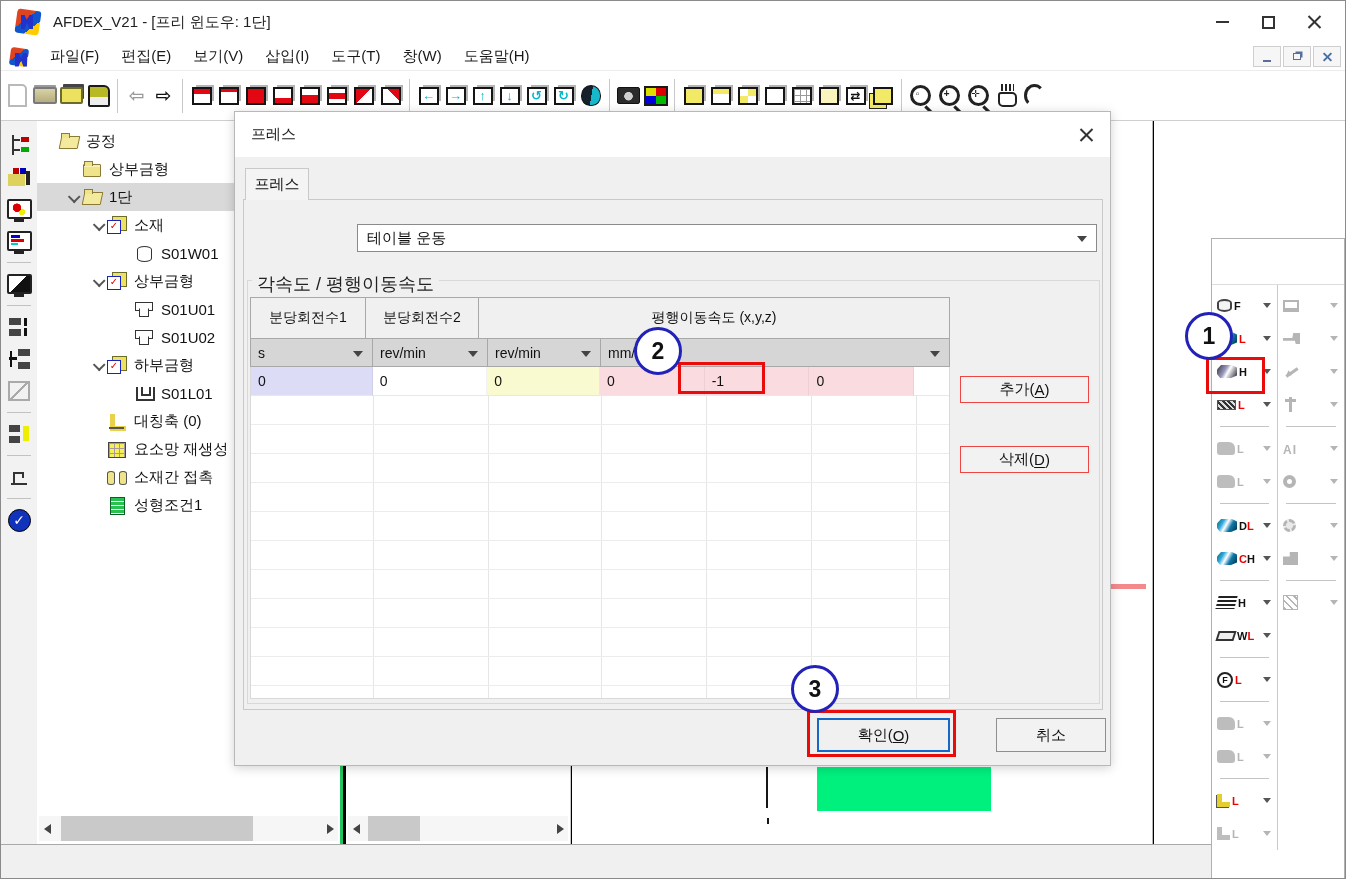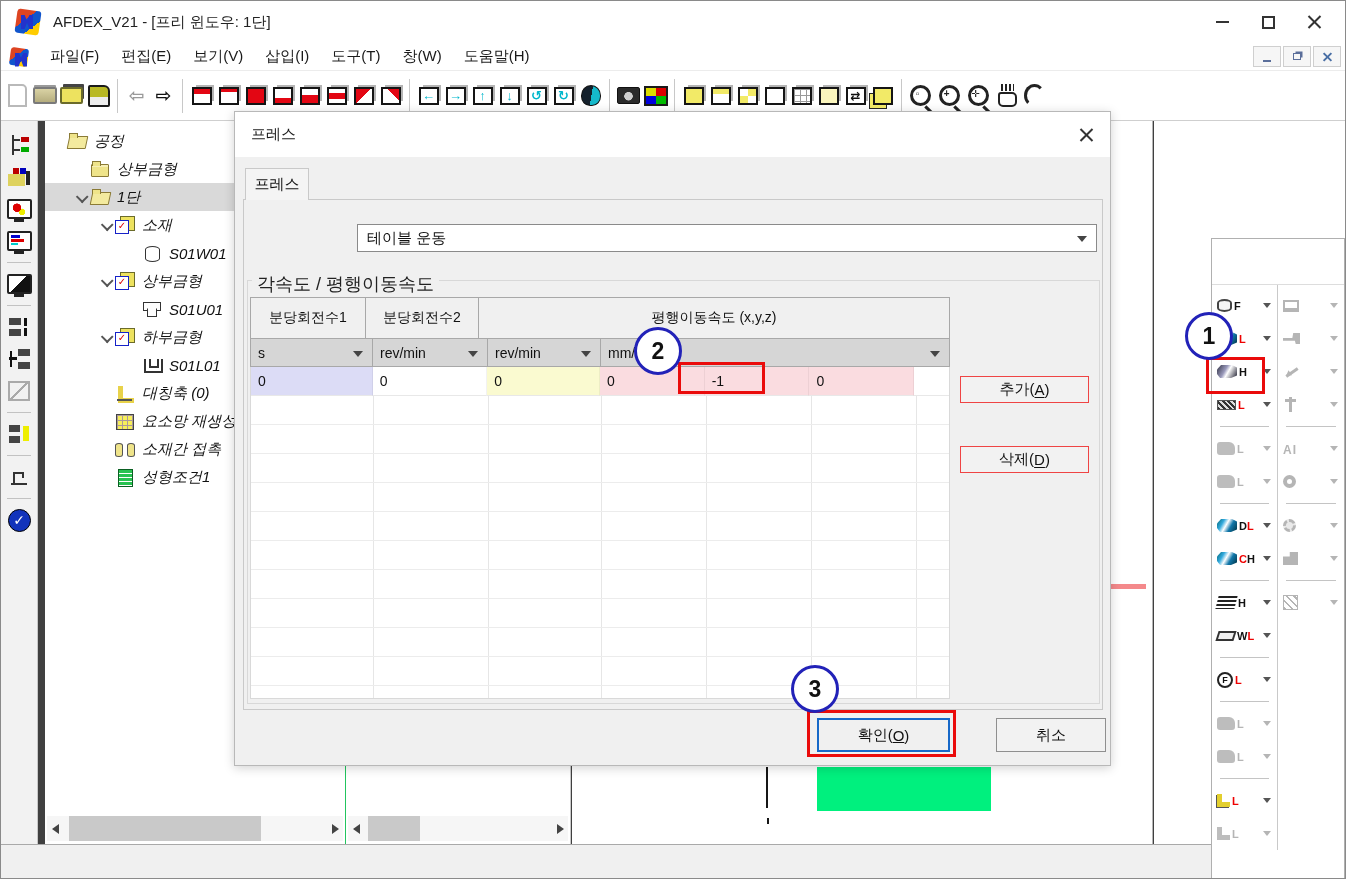--- a/index.html
+++ b/index.html
@@ -1,17 +1,17 @@
 <!DOCTYPE html>
 <html><head>
 <meta charset="utf-8">
 <style>
   html,body{margin:0;padding:0;background:#777;}
   *{box-sizing:border-box;}
-  .screen{position:relative;width:1346px;height:879px;background:#404040;overflow:hidden;
+  .screen{position:relative;width:1346px;height:879px;background:#000000;overflow:hidden;
     font-family:"Liberation Sans","DejaVu Sans",sans-serif;color:#111;border:1px solid #8a8a8a;padding-left:41px;}
 
   
   .titlebar{position:absolute;left:0;top:0;width:100%;height:42px;background:#fff;display:flex;align-items:center;}
   .appico{width:26px;height:26px;margin-left:14px;position:relative;flex:none;}
   .appico::before{content:"";position:absolute;inset:1px;background:
     linear-gradient(135deg,#d42 0 40%,#15c 40% 70%,#fc0 70%);transform:rotate(8deg);border-radius:3px;}
   .appico::after{content:"";position:absolute;left:6px;top:6px;width:12px;height:14px;background:#23c;clip-path:polygon(0 0,30% 0,50% 40%,70% 0,100% 0,100% 100%,70% 100%,50% 55%,30% 100%,0 100%);}
   .title-text{margin-left:12px;font-size:15px;color:#222;}
   .wctl{position:absolute;right:8px;top:0;height:42px;display:flex;align-items:center;}
@@ -112,21 +112,21 @@
     linear-gradient(#ee0,#ee0) 14px 2px/6px 15px no-repeat,
     linear-gradient(#444,#444) 0 1px/11px 7px no-repeat,
     linear-gradient(#444,#444) 0 12px/11px 7px no-repeat;}
   .lv-flag::before{content:"";width:20px;height:19px;background:
     linear-gradient(#333,#333) 2px 15px/16px 2px no-repeat,
     linear-gradient(#333,#333) 4px 4px/2px 12px no-repeat,
     linear-gradient(#333,#333) 4px 4px/11px 2px no-repeat,
     linear-gradient(#333,#333) 13px 4px/2px 6px no-repeat;}
   .lv-check::before{content:"✓";width:21px;height:21px;background:#1133bb;border:1px solid #000;border-radius:50%;color:#fff;font-weight:bold;display:flex;align-items:center;justify-content:center;font-size:14px;}
 
-  .treepane{position:absolute;left:44px;top:0;width:306px;height:723px;background:#fff;border-right:6px solid #22c55e;overflow:hidden;font-style:italic;}
+  .treepane{position:absolute;left:36px;top:0;width:306px;height:723px;background:#fff;border-right:3px solid #22c55e;overflow:hidden;}
   .pane2{position:absolute;left:345px;top:0;width:225px;height:723px;background:#fff;border-right:1px solid #c8c8c8;}
   .viewport{position:absolute;left:571px;top:0;width:581px;height:723px;background:#fff;border-right:1px solid #b5b5b5;}
   .rightzone{position:absolute;left:1153px;top:0;width:193px;height:723px;background:#fff;}
 
   
   .tree{padding-top:6px;}
   .trow{display:flex;align-items:center;height:28px;font-size:15px;white-space:nowrap;}
   .trow .chevron{width:18px;flex:none;display:flex;align-items:center;justify-content:center;visibility:hidden;}
   .trow.chev .chevron{visibility:visible;}
   .trow .chevron::before{content:"";width:7px;height:7px;border-right:2px solid #555;border-bottom:2px solid #555;transform:rotate(45deg) translateY(-1px);}
@@ -607,20 +607,25 @@
             <span class="tlabel">상부금형</span>
           </div>
 
           <div class="trow d3">
             <span class="chevron"></span>
             <span class="tico ic-dieu"></span>
             <span class="tlabel">S01U01</span>
           </div>
 
 
+          <div class="trow d3">
+            <span class="chevron"></span>
+            <span class="tico ic-dieu"></span>
+            <span class="tlabel">S01U02</span>
+          </div>
 
           <div class="trow d2 chev">
             <span class="chevron"></span>
             <span class="tico ic-part"></span>
             <span class="tlabel">하부금형</span>
           </div>
 
           <div class="trow d3">
             <span class="chevron"></span>
             <span class="tico ic-diel"></span>

